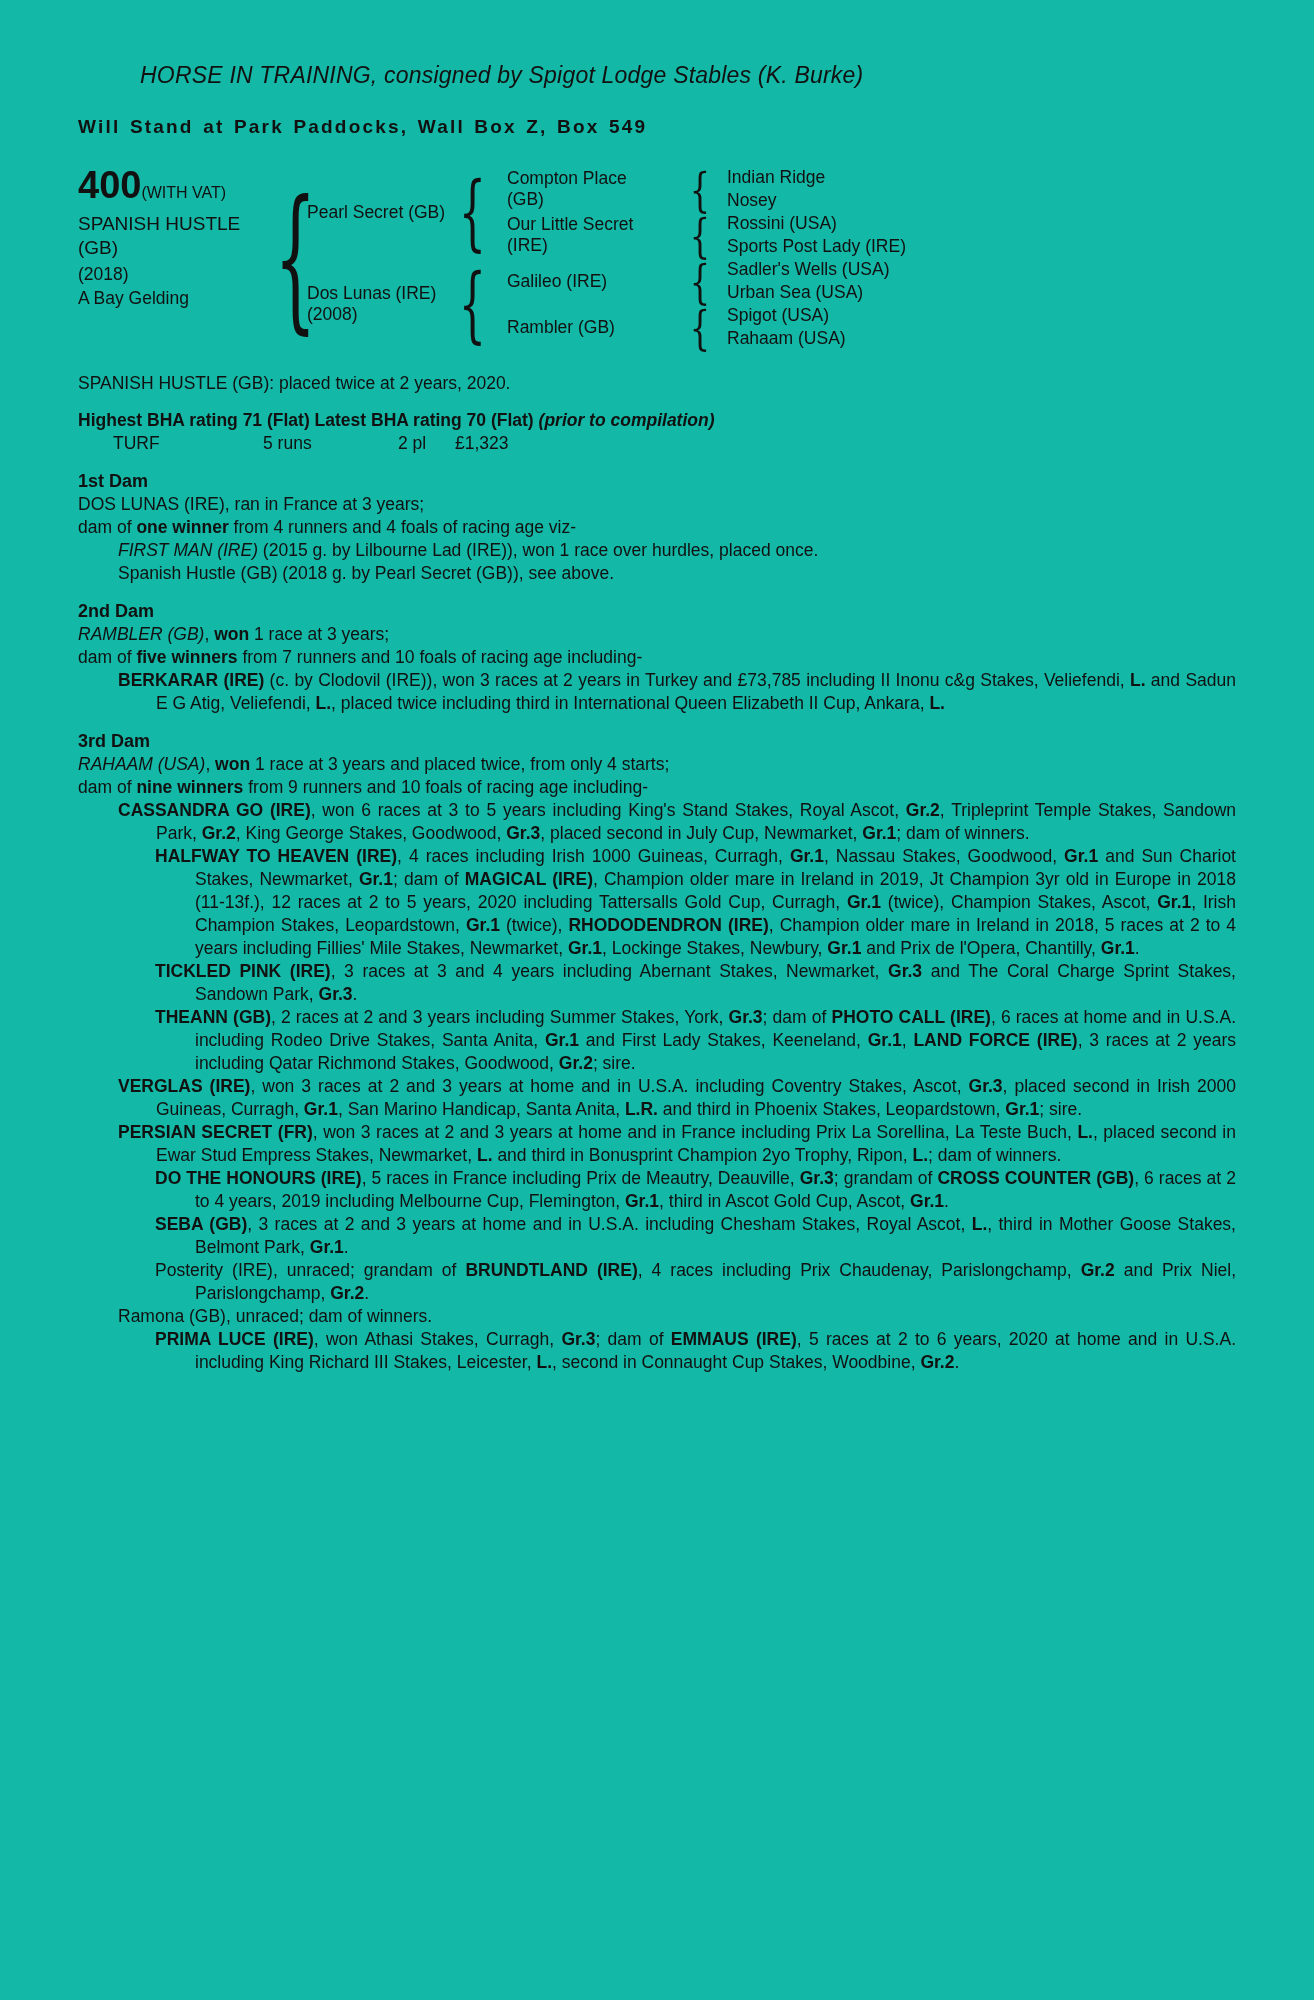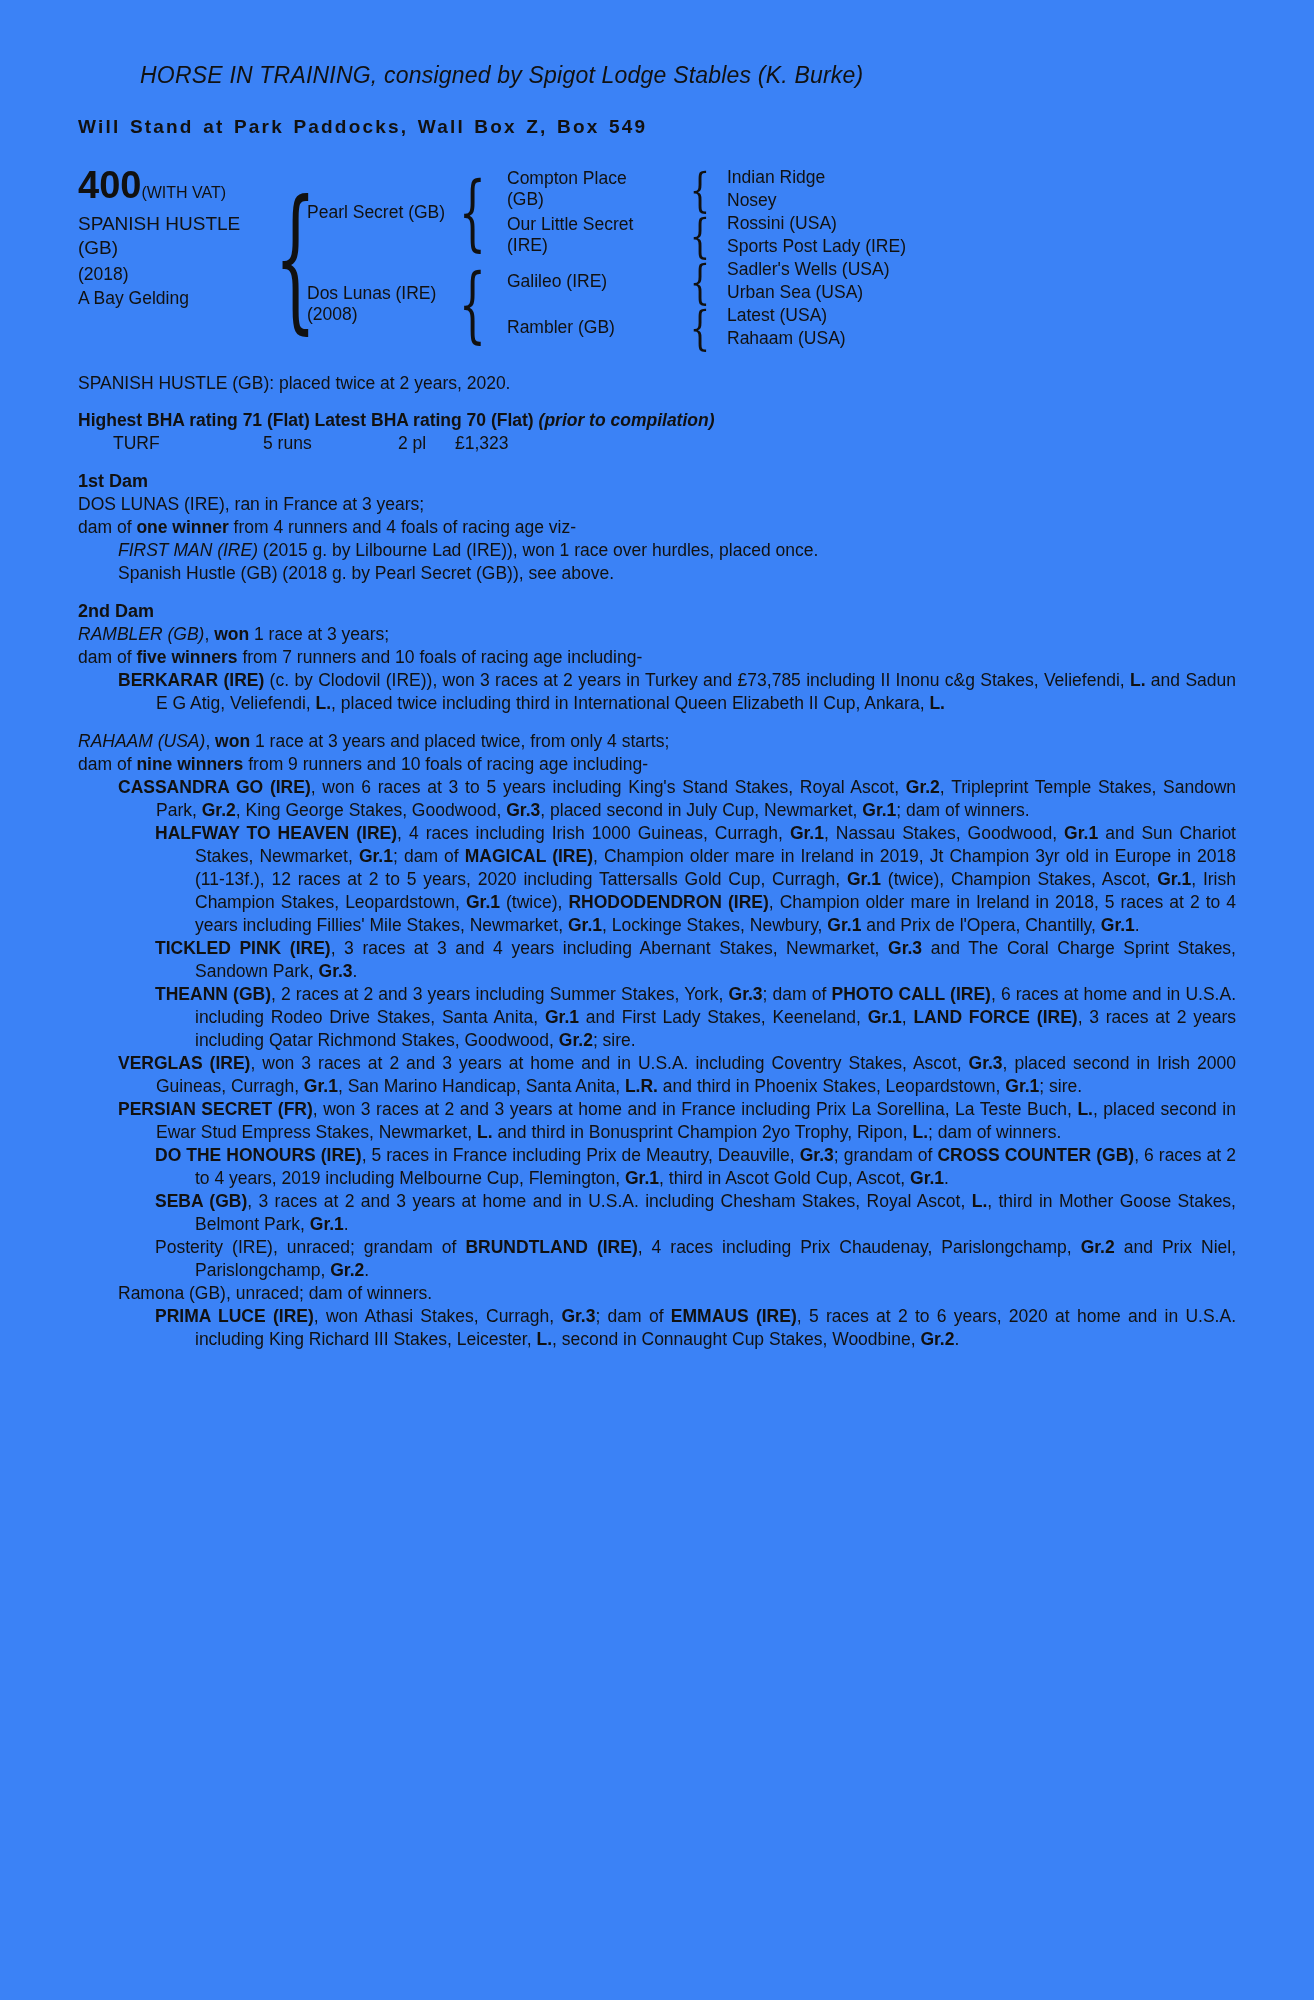--- a/index.html
+++ b/index.html
@@ -3,21 +3,21 @@
 <meta charset="utf-8">
 <style>
   * { margin:0; padding:0; box-sizing:border-box; }
   html,body { background:#ffffff; }
   body {
     width:1314px; height:2000px;
     font-family:"Liberation Sans", sans-serif;
     color:#111;
     position:relative;
   }
-  .page { width:1314px; min-height:2000px; padding:62px 78px 40px 78px; background:#3b82f6; }
+  .page { width:1314px; min-height:2000px; padding:62px 78px 40px 78px; background:#14b8a6; }
 
   .consignor {
     font-style:italic;
     font-size:23px;
     margin:0 0 27px 62px;
     letter-spacing:0.2px;
   }
   .stand-line {
     font-weight:bold;
     font-size:19px;
@@ -157,21 +157,21 @@
       <div class="brace brace-ggp b4">
           <span>{</span>
         </div>
 
       <div class="ped-name ggp ggp1">Indian Ridge</div>
       <div class="ped-name ggp ggp3">Rossini (USA)</div>
       <div class="ped-name ggp ggp2">Nosey</div>
       <div class="ped-name ggp ggp4">Sports Post Lady (IRE)</div>
       <div class="ped-name ggp ggp5">Sadler's Wells (USA)</div>
       <div class="ped-name ggp ggp6">Urban Sea (USA)</div>
-      <div class="ped-name ggp ggp7">Latest (USA)</div>
+      <div class="ped-name ggp ggp7">Spigot (USA)</div>
       <div class="ped-name ggp ggp8">Rahaam (USA)</div>
     </div>
   </div>
 
   <p class="para race-record"><span>SPANISH HUSTLE (GB): placed twice at 2 years, 2020.</span></p>
 
   <div class="ratings">
     <p class="para"><span class="b">Highest BHA rating 71 (Flat) Latest BHA rating 70 (Flat) </span><span class="b i">(prior to compilation)</span></p>
     <div class="record-row">
       <span class="rec-col rec-surface">TURF</span><span class="rec-col rec-runs">5 runs</span><span class="rec-col rec-places">2 pl</span><span class="rec-col rec-earnings">£1,323</span>
@@ -187,20 +187,21 @@
   </section>
 
   <section class="dam-section">
     <h3 class="dam-heading">2nd Dam</h3>
     <p class="para"><span class="i">RAMBLER (GB)</span><span>, </span><span class="b">won</span><span> 1 race at 3 years;</span></p>
     <p class="para"><span>dam of </span><span class="b">five winners</span><span> from 7 runners and 10 foals of racing age including-</span></p>
     <p class="para ind1"><span class="b">BERKARAR (IRE)</span><span> (c. by Clodovil (IRE)), won 3 races at 2 years in Turkey and £73,785 including II Inonu c&amp;g Stakes, Veliefendi, </span><span class="b">L.</span><span> and Sadun E G Atig, Veliefendi, </span><span class="b">L.</span><span>, placed twice including third in International Queen Elizabeth II Cup, Ankara, </span><span class="b">L.</span></p>
   </section>
 
   <section class="dam-section">
+    <h3 class="dam-heading">3rd Dam</h3>
     <p class="para"><span class="i">RAHAAM (USA)</span><span>, </span><span class="b">won</span><span> 1 race at 3 years and placed twice, from only 4 starts;</span></p>
     <p class="para"><span>dam of </span><span class="b">nine winners</span><span> from 9 runners and 10 foals of racing age including-</span></p>
     <p class="para ind1"><span class="b">CASSANDRA GO (IRE)</span><span>, won 6 races at 3 to 5 years including King's Stand Stakes, Royal Ascot, </span><span class="b">Gr.2</span><span>, Tripleprint Temple Stakes, Sandown Park, </span><span class="b">Gr.2</span><span>, King George Stakes, Goodwood, </span><span class="b">Gr.3</span><span>, placed second in July Cup, Newmarket, </span><span class="b">Gr.1</span><span>; dam of winners.</span></p>
     <p class="para ind2"><span class="b">HALFWAY TO HEAVEN (IRE)</span><span>, 4 races including Irish 1000 Guineas, Curragh, </span><span class="b">Gr.1</span><span>, Nassau Stakes, Goodwood, </span><span class="b">Gr.1</span><span> and Sun Chariot Stakes, Newmarket, </span><span class="b">Gr.1</span><span>; dam of </span><span class="b">MAGICAL (IRE)</span><span>, Champion older mare in Ireland in 2019, Jt Champion 3yr old in Europe in 2018 (11-13f.), 12 races at 2 to 5 years, 2020 including Tattersalls Gold Cup, Curragh, </span><span class="b">Gr.1</span><span> (twice), Champion Stakes, Ascot, </span><span class="b">Gr.1</span><span>, Irish Champion Stakes, Leopardstown, </span><span class="b">Gr.1</span><span> (twice), </span><span class="b">RHODODENDRON (IRE)</span><span>, Champion older mare in Ireland in 2018, 5 races at 2 to 4 years including Fillies' Mile Stakes, Newmarket, </span><span class="b">Gr.1</span><span>, Lockinge Stakes, Newbury, </span><span class="b">Gr.1</span><span> and Prix de l'Opera, Chantilly, </span><span class="b">Gr.1</span><span>.</span></p>
     <p class="para ind2"><span class="b">TICKLED PINK (IRE)</span><span>, 3 races at 3 and 4 years including Abernant Stakes, Newmarket, </span><span class="b">Gr.3</span><span> and The Coral Charge Sprint Stakes, Sandown Park, </span><span class="b">Gr.3</span><span>.</span></p>
     <p class="para ind2"><span class="b">THEANN (GB)</span><span>, 2 races at 2 and 3 years including Summer Stakes, York, </span><span class="b">Gr.3</span><span>; dam of </span><span class="b">PHOTO CALL (IRE)</span><span>, 6 races at home and in U.S.A. including Rodeo Drive Stakes, Santa Anita, </span><span class="b">Gr.1</span><span> and First Lady Stakes, Keeneland, </span><span class="b">Gr.1</span><span>, </span><span class="b">LAND FORCE (IRE)</span><span>, 3 races at 2 years including Qatar Richmond Stakes, Goodwood, </span><span class="b">Gr.2</span><span>; sire.</span></p>
     <p class="para ind1"><span class="b">VERGLAS (IRE)</span><span>, won 3 races at 2 and 3 years at home and in U.S.A. including Coventry Stakes, Ascot, </span><span class="b">Gr.3</span><span>, placed second in Irish 2000 Guineas, Curragh, </span><span class="b">Gr.1</span><span>, San Marino Handicap, Santa Anita, </span><span class="b">L.R.</span><span> and third in Phoenix Stakes, Leopardstown, </span><span class="b">Gr.1</span><span>; sire.</span></p>
     <p class="para ind1"><span class="b">PERSIAN SECRET (FR)</span><span>, won 3 races at 2 and 3 years at home and in France including Prix La Sorellina, La Teste Buch, </span><span class="b">L.</span><span>, placed second in Ewar Stud Empress Stakes, Newmarket, </span><span class="b">L.</span><span> and third in Bonusprint Champion 2yo Trophy, Ripon, </span><span class="b">L.</span><span>; dam of winners.</span></p>
     <p class="para ind2"><span class="b">DO THE HONOURS (IRE)</span><span>, 5 races in France including Prix de Meautry, Deauville, </span><span class="b">Gr.3</span><span>; grandam of </span><span class="b">CROSS COUNTER (GB)</span><span>, 6 races at 2 to 4 years, 2019 including Melbourne Cup, Flemington, </span><span class="b">Gr.1</span><span>, third in Ascot Gold Cup, Ascot, </span><span class="b">Gr.1</span><span>.</span></p>
     <p class="para ind2"><span class="b">SEBA (GB)</span><span>, 3 races at 2 and 3 years at home and in U.S.A. including Chesham Stakes, Royal Ascot, </span><span class="b">L.</span><span>, third in Mother Goose Stakes, Belmont Park, </span><span class="b">Gr.1</span><span>.</span></p>

